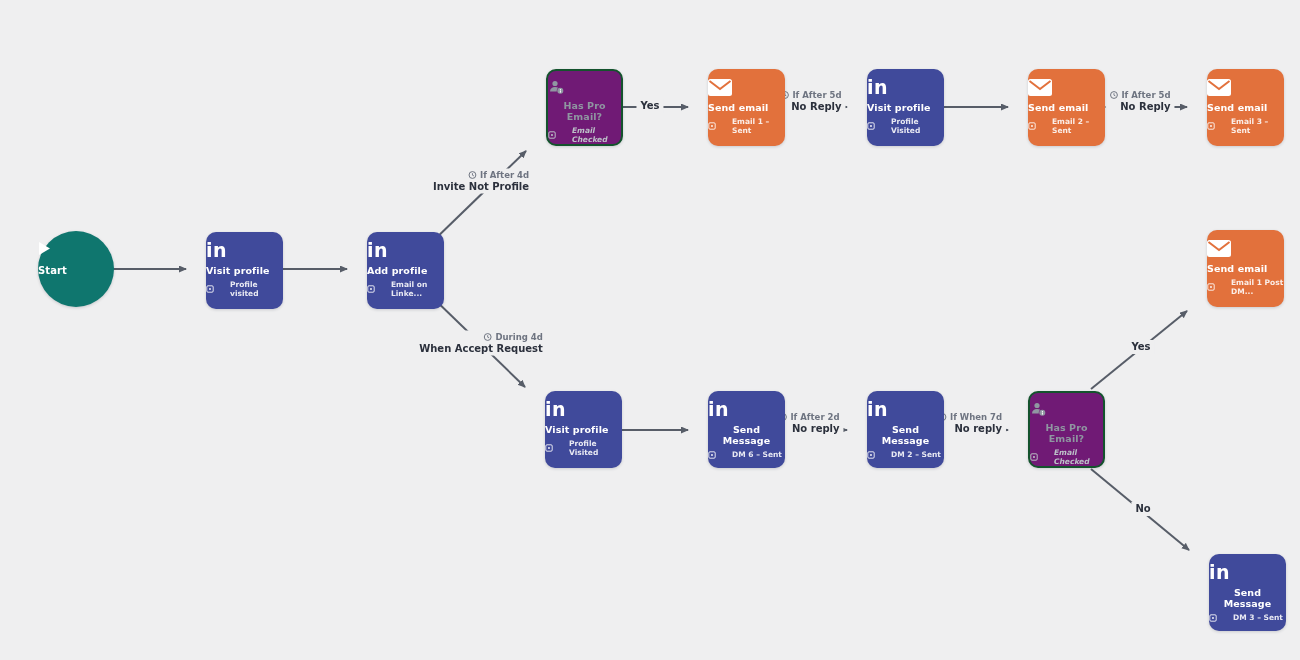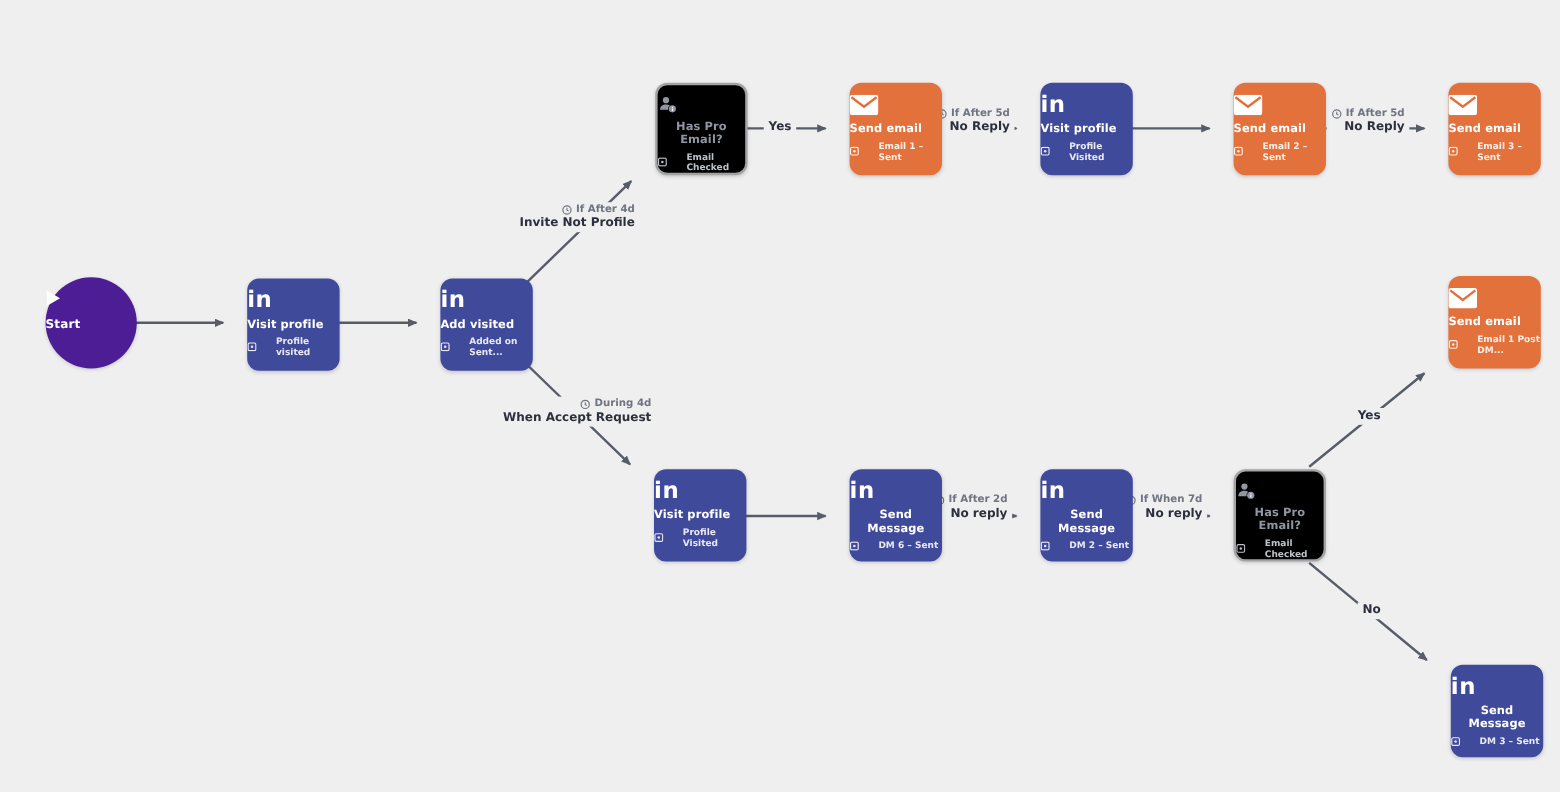--- a/index.html
+++ b/index.html
@@ -27,27 +27,27 @@
     text-align:center;line-height:11px;letter-spacing:.1px;
   }
   .node .tag{
     margin-top:4px;display:flex;align-items:center;gap:16px;
     font-size:7.5px;font-weight:600;color:rgba(255,255,255,.88);
   }
   .tagicon{width:8px;height:8px;flex:0 0 auto;}
 
   .ln{background:#404a9b;}
   .em{background:#e2713c;}
-  .cond{background:#000000;border:2px solid #a3a3a3;}
+  .cond{background:#701a75;border:2px solid #14532d;}
   .cond .title{color:#8f96a1;}
-  .cond .tag{color:#bcc1c8;}
+  .cond .tag{color:#bcc1c8;font-style:italic;}
   .cond .logo{color:#9097a2;}
 
   .start{
-    width:76px;height:76px;border-radius:50%;background:#4c1d95;
+    width:76px;height:76px;border-radius:50%;background:#0f766e;
     box-shadow:0 1px 3px rgba(40,45,60,.2);
   }
   .start .title{margin-top:9px;font-size:10px;}
   .start .logo{margin-top:9px;height:16px;}
 
   
   .elabel{
     position:absolute;transform:translate(-50%,-50%);
     display:flex;flex-direction:column;align-items:flex-end;
     background:#efeff0;padding:1px 4px;pointer-events:none;
@@ -183,27 +183,27 @@
       <svg class="tagicon" viewBox="0 0 10 10">
           <rect x="1" y="1" width="8" height="8" rx="1.5" fill="none" stroke="currentColor" stroke-width="1.2"></rect>
           <circle cx="5" cy="5" r="1.3" fill="currentColor"></circle>
         </svg>
       <span>Profile visited</span>
     </div>
   </div>
 
   <div class="node ln" style="left:352px;top:232px">
     <div class="logo">in</div>
-    <div class="title">Add visited</div>
-    <div class="tag">
-      <svg class="tagicon" viewBox="0 0 10 10">
-          <rect x="1" y="1" width="8" height="8" rx="1.5" fill="none" stroke="currentColor" stroke-width="1.2"></rect>
-          <circle cx="5" cy="5" r="1.3" fill="currentColor"></circle>
-        </svg>
-      <span>Added on Sent...</span>
+    <div class="title">Add profile</div>
+    <div class="tag">
+      <svg class="tagicon" viewBox="0 0 10 10">
+          <rect x="1" y="1" width="8" height="8" rx="1.5" fill="none" stroke="currentColor" stroke-width="1.2"></rect>
+          <circle cx="5" cy="5" r="1.3" fill="currentColor"></circle>
+        </svg>
+      <span>Email on Linke...</span>
     </div>
   </div>
 
   <div class="node cond" style="left:531px;top:69px">
     <div class="logo">
       <svg width="17" height="16" viewBox="0 0 17 16">
           <circle cx="7" cy="4.5" r="2.6" fill="#9097a2"></circle>
           <path d="M2,12.5 C2,9.5 4.2,8 7,8 C8.2,8 9.3,8.3 10.2,8.8 C9.3,9.5 8.8,10.5 8.8,11.7 L8.8,12.5 Z" fill="#9097a2"></path>
           <circle cx="12.3" cy="11.7" r="3" fill="#9097a2"></circle>
           <rect x="11.9" y="10" width="1" height="1" fill="#fff"></rect>

